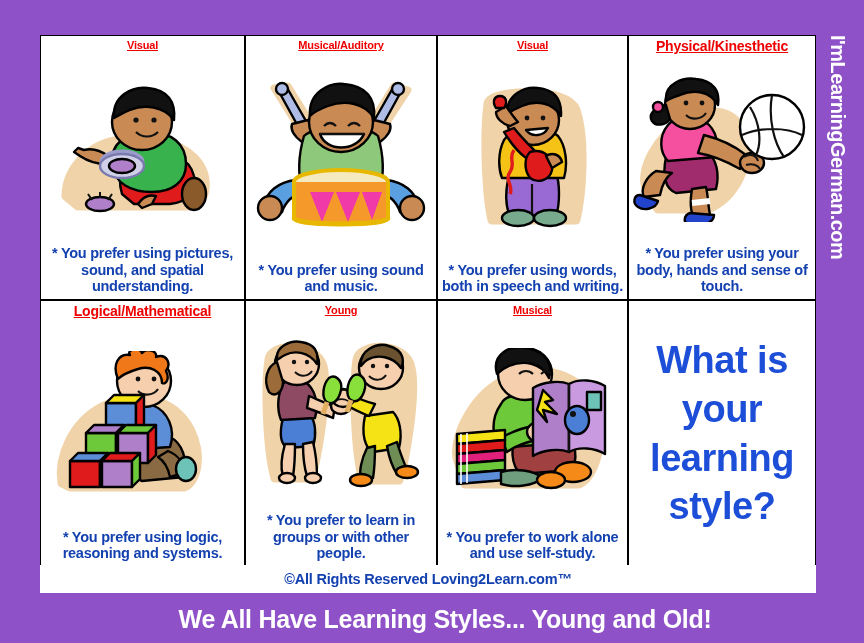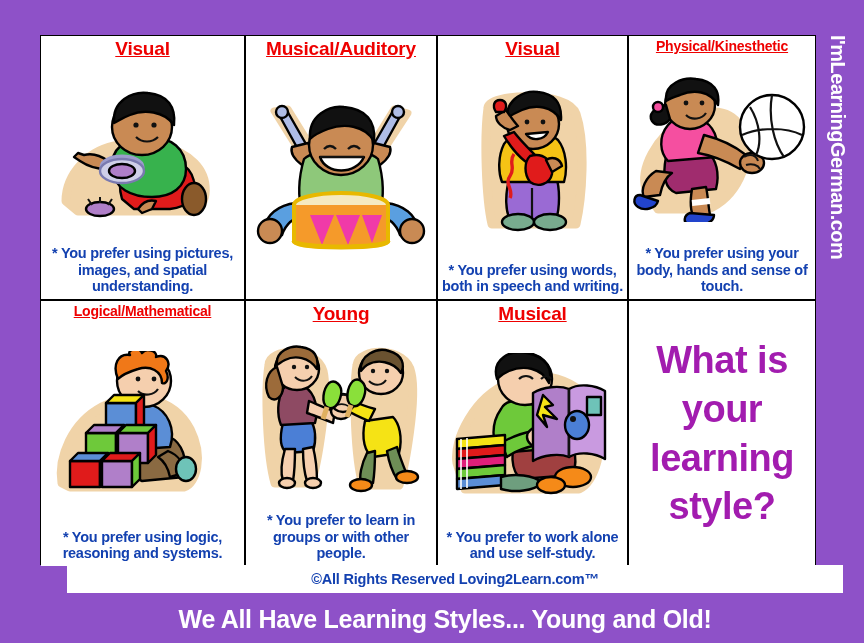--- a/index.html
+++ b/index.html
@@ -46,21 +46,21 @@
     overflow:hidden;
     background:#fff;
   }
   .cell.last-col{border-right:none;}
   .cell.last-row{border-bottom:none;align-items:center;}
 
   .cell-title{
     text-align:center;
     color:#ee0000;
     font-weight:bold;
-    font-size:19px;
+    font-size:11px;
     text-decoration:underline;
     padding-top:3px;
     letter-spacing:-0.2px;
     line-height:1.1;
     white-space:nowrap;
   }
   .cell-title.small{font-size:14px;}
 
   .art{
     flex:1 1 auto;
@@ -81,41 +81,40 @@
     padding:0 3px 5px 3px;
     letter-spacing:-0.25px;
   }
 
   
   .question{
     display:flex;align-items:center;justify-content:center;
     height:100%;
   }
   .question-text{
-    color:#a21caf;
+    color:#1d4ed8;
     font-weight:bold;
     font-size:38px;
     line-height:1.28;
     text-align:center;
     letter-spacing:-0.5px;
   }
 
   
   #copyright{
     position:absolute;
     left:40px;top:565px;
     width:776px;height:28px;
     background:#ffffff;
     color:#1341b0;
     font-weight:bold;
     font-size:14.5px;
     display:flex;align-items:center;justify-content:center;
     box-sizing:border-box;
     letter-spacing:-0.2px;
-    margin-left:27px;
   }
 
   
   #banner{
     position:absolute;
     left:0;top:596px;
     width:864px;height:47px;
     display:flex;align-items:center;justify-content:center;
     color:#ffffff;
     font-weight:bold;
@@ -169,21 +168,21 @@
               <path d="M108 118 C100 116 94 120 90 126 L94 130 L104 126 Z" fill="#c98a54"></path>
               <ellipse cx="146" cy="116" rx="12" ry="16" fill="#8a5a2b"></ellipse>
               <ellipse cx="52" cy="126" rx="14" ry="7" fill="#b07fc9"></ellipse>
               <path d="M44 122 L40 116 M52 120 L52 114 M60 122 L64 116" stroke="#111" stroke-width="2" fill="none"></path>
               <circle cx="88" cy="42" r="2.6" fill="#111" stroke="none"></circle>
               <circle cx="106" cy="42" r="2.6" fill="#111" stroke="none"></circle>
               <path d="M88 54 C94 60 104 60 110 54" fill="none" stroke="#111" stroke-width="2.2"></path>
             </g>
           </svg>
         </div>
-        <div class="cell-desc">* You prefer using pictures, images, and spatial understanding.</div>
+        <div class="cell-desc">* You prefer using pictures, sound, and spatial understanding.</div>
       </div>
 
       <div class="cell">
         <div class="cell-title">Musical/Auditory</div>
         <div class="art">
           <svg width="178" height="152" viewBox="0 0 178 152">
             <g stroke="#000" stroke-width="2.4" stroke-linejoin="round">
               <path d="M22 8 L36 6 L62 48 L52 56 Z" fill="#f0d3a8" stroke="#f0d3a8" stroke-width="7"></path>
               <path d="M142 6 L156 10 L126 56 L116 48 Z" fill="#f0d3a8" stroke="#f0d3a8" stroke-width="7"></path>
               <path d="M26 10 L34 6 L66 62 L58 68 Z" fill="#aebce6"></path>
@@ -205,20 +204,21 @@
               <circle cx="160" cy="128" r="12" fill="#c98a54"></circle>
               <ellipse cx="89" cy="102" rx="47" ry="12" fill="#f5e9c0" stroke="#e8b800" stroke-width="4"></ellipse>
               <path d="M42 102 L42 138 C42 146 136 146 136 138 L136 102" fill="#f59a2a" stroke="#e8b800" stroke-width="4"></path>
               <path d="M58 112 L70 142 L82 112 Z" fill="#f03aa8" stroke="none"></path>
               <path d="M84 112 L96 142 L108 112 Z" fill="#f03aa8" stroke="none"></path>
               <path d="M110 112 L120 140 L130 112 Z" fill="#f03aa8" stroke="none"></path>
               <path d="M42 138 C42 146 136 146 136 138" fill="none" stroke="#e8b800" stroke-width="5"></path>
             </g>
           </svg>
         </div>
+        <div class="cell-desc">* You prefer using sound and music.</div>
       </div>
 
       <div class="cell">
         <div class="cell-title">Visual</div>
         <div class="art">
           <svg width="150" height="145" viewBox="0 0 150 145">
             <g stroke="#000" stroke-width="2.4" stroke-linejoin="round">
               <path d="M30 20 C30 6 110 2 118 26 C128 56 124 110 118 136 L34 136 C28 110 26 50 30 20 Z" fill="#f0d3a8" stroke="#f0d3a8" stroke-width="9"></path>
               <path d="M52 88 C46 108 48 124 52 132 L98 132 C102 120 102 100 98 88 Z" fill="#9a6ad4"></path>
               <path d="M74 100 L74 132" stroke="#111" stroke-width="2.2" fill="none"></path>

